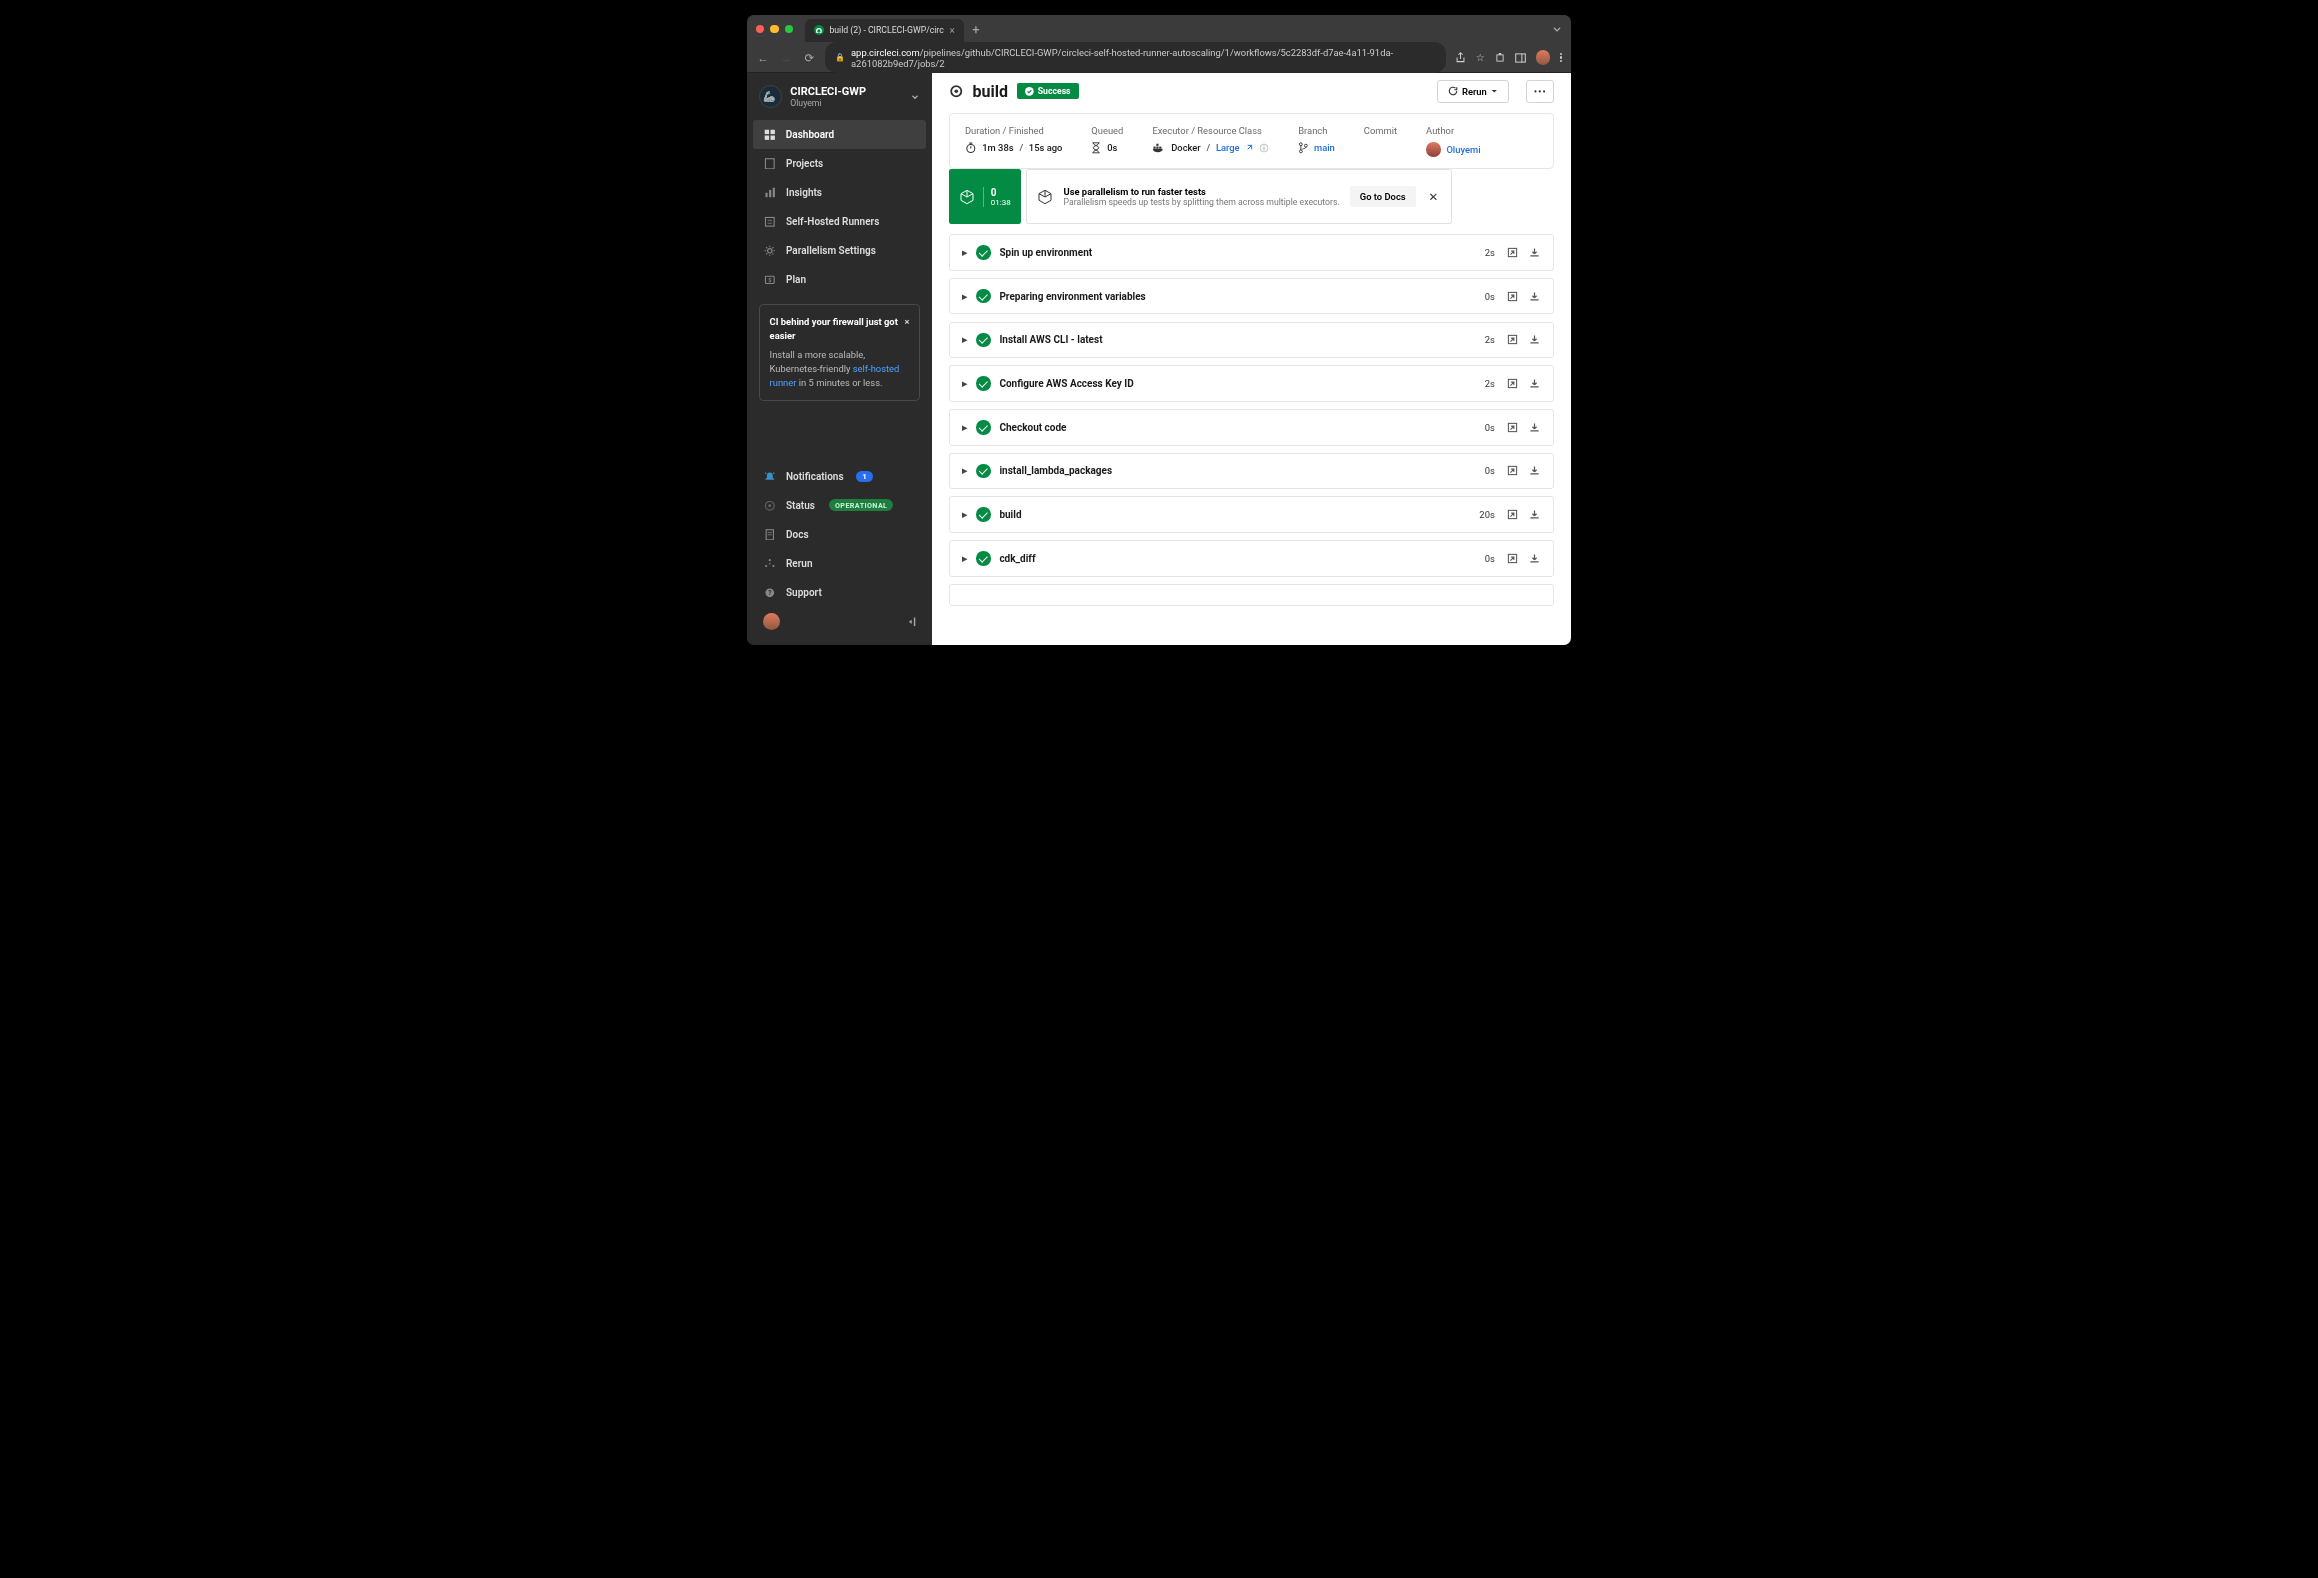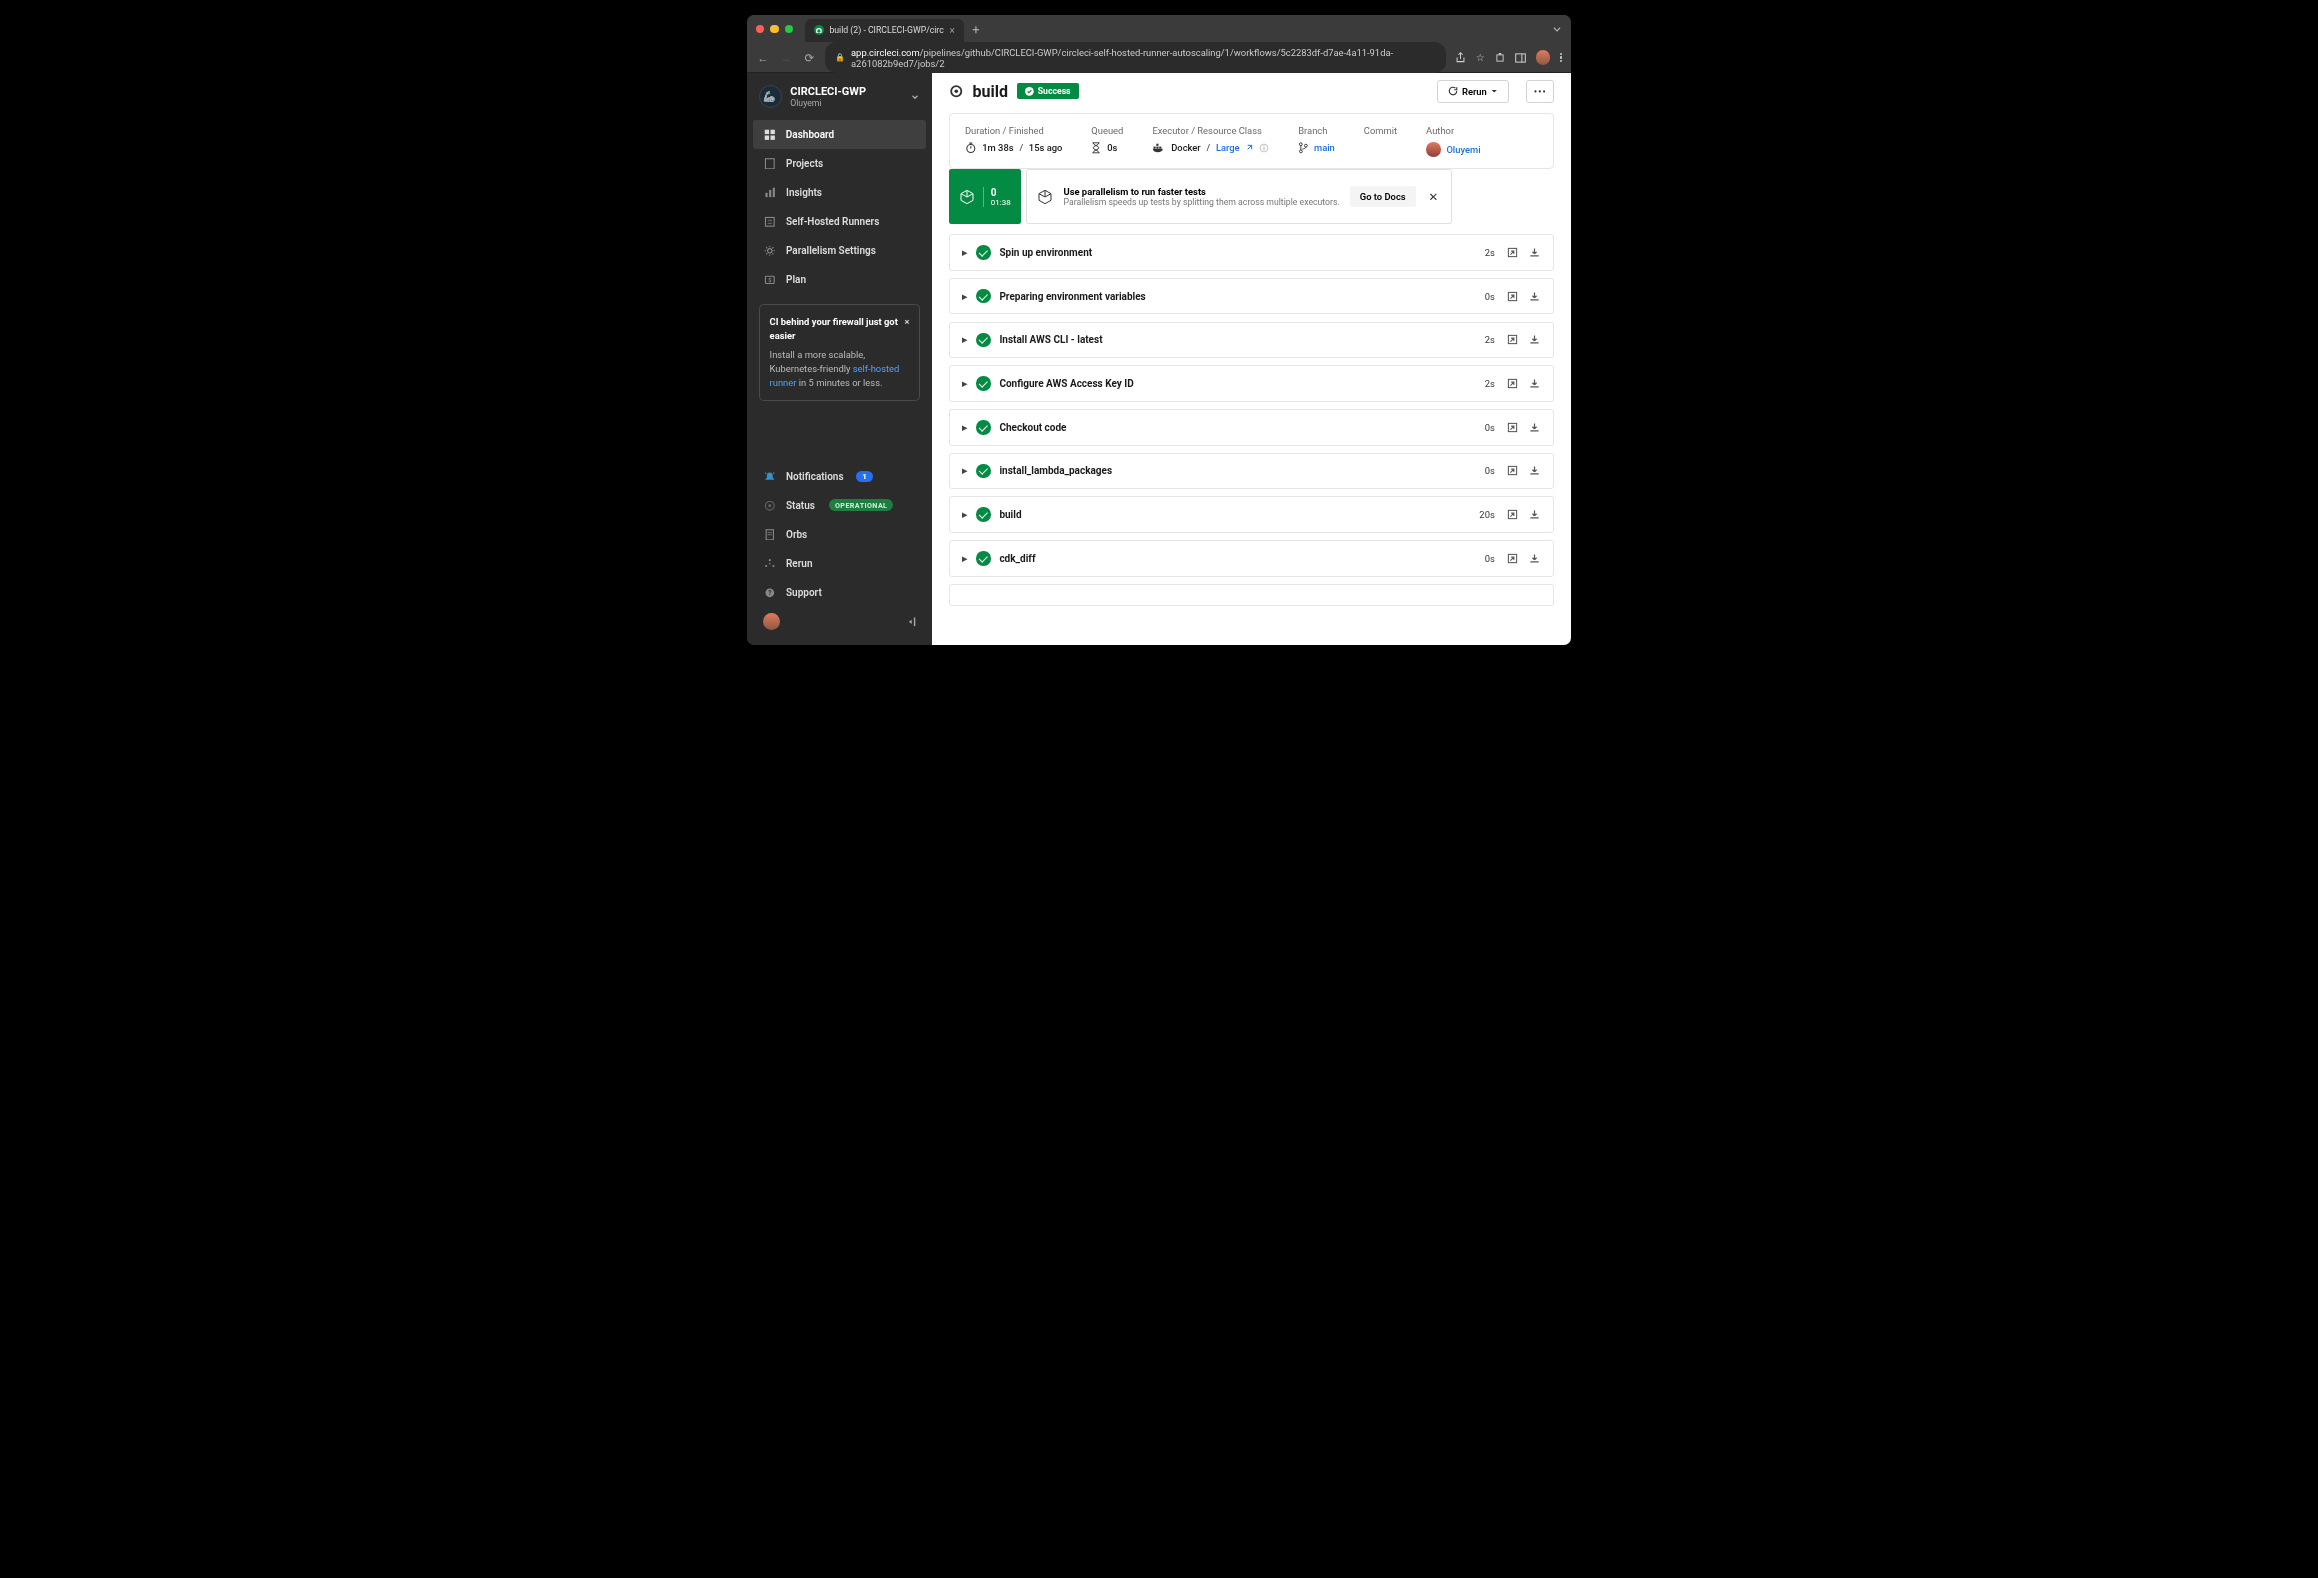--- a/index.html
+++ b/index.html
@@ -277,21 +277,21 @@
           <span class="status-badge">OPERATIONAL</span>
         </div>
         <div class="nav-item">
           <span class="nav-icon">
               <svg width="11.6" height="11.6" viewBox="0 0 16 16">
                 <rect x="3" y="1" width="10" height="14" stroke="#888" fill="none" stroke-width="1.5"></rect>
                 <line x1="5" y1="5" x2="11" y2="5" stroke="#888"></line>
                 <line x1="5" y1="8" x2="11" y2="8" stroke="#888"></line>
               </svg>
             </span>
-          <span>Orbs</span>
+          <span>Docs</span>
         </div>
         <div class="nav-item">
           <span class="nav-icon">
               <svg width="11.6" height="11.6" viewBox="0 0 16 16">
                 <circle cx="8" cy="3" r="1.5" fill="#888"></circle>
                 <circle cx="3" cy="11" r="1.5" fill="#888"></circle>
                 <circle cx="13" cy="11" r="1.5" fill="#888"></circle>
                 <circle cx="8" cy="8" r="1" fill="#888"></circle>
               </svg>
             </span>

